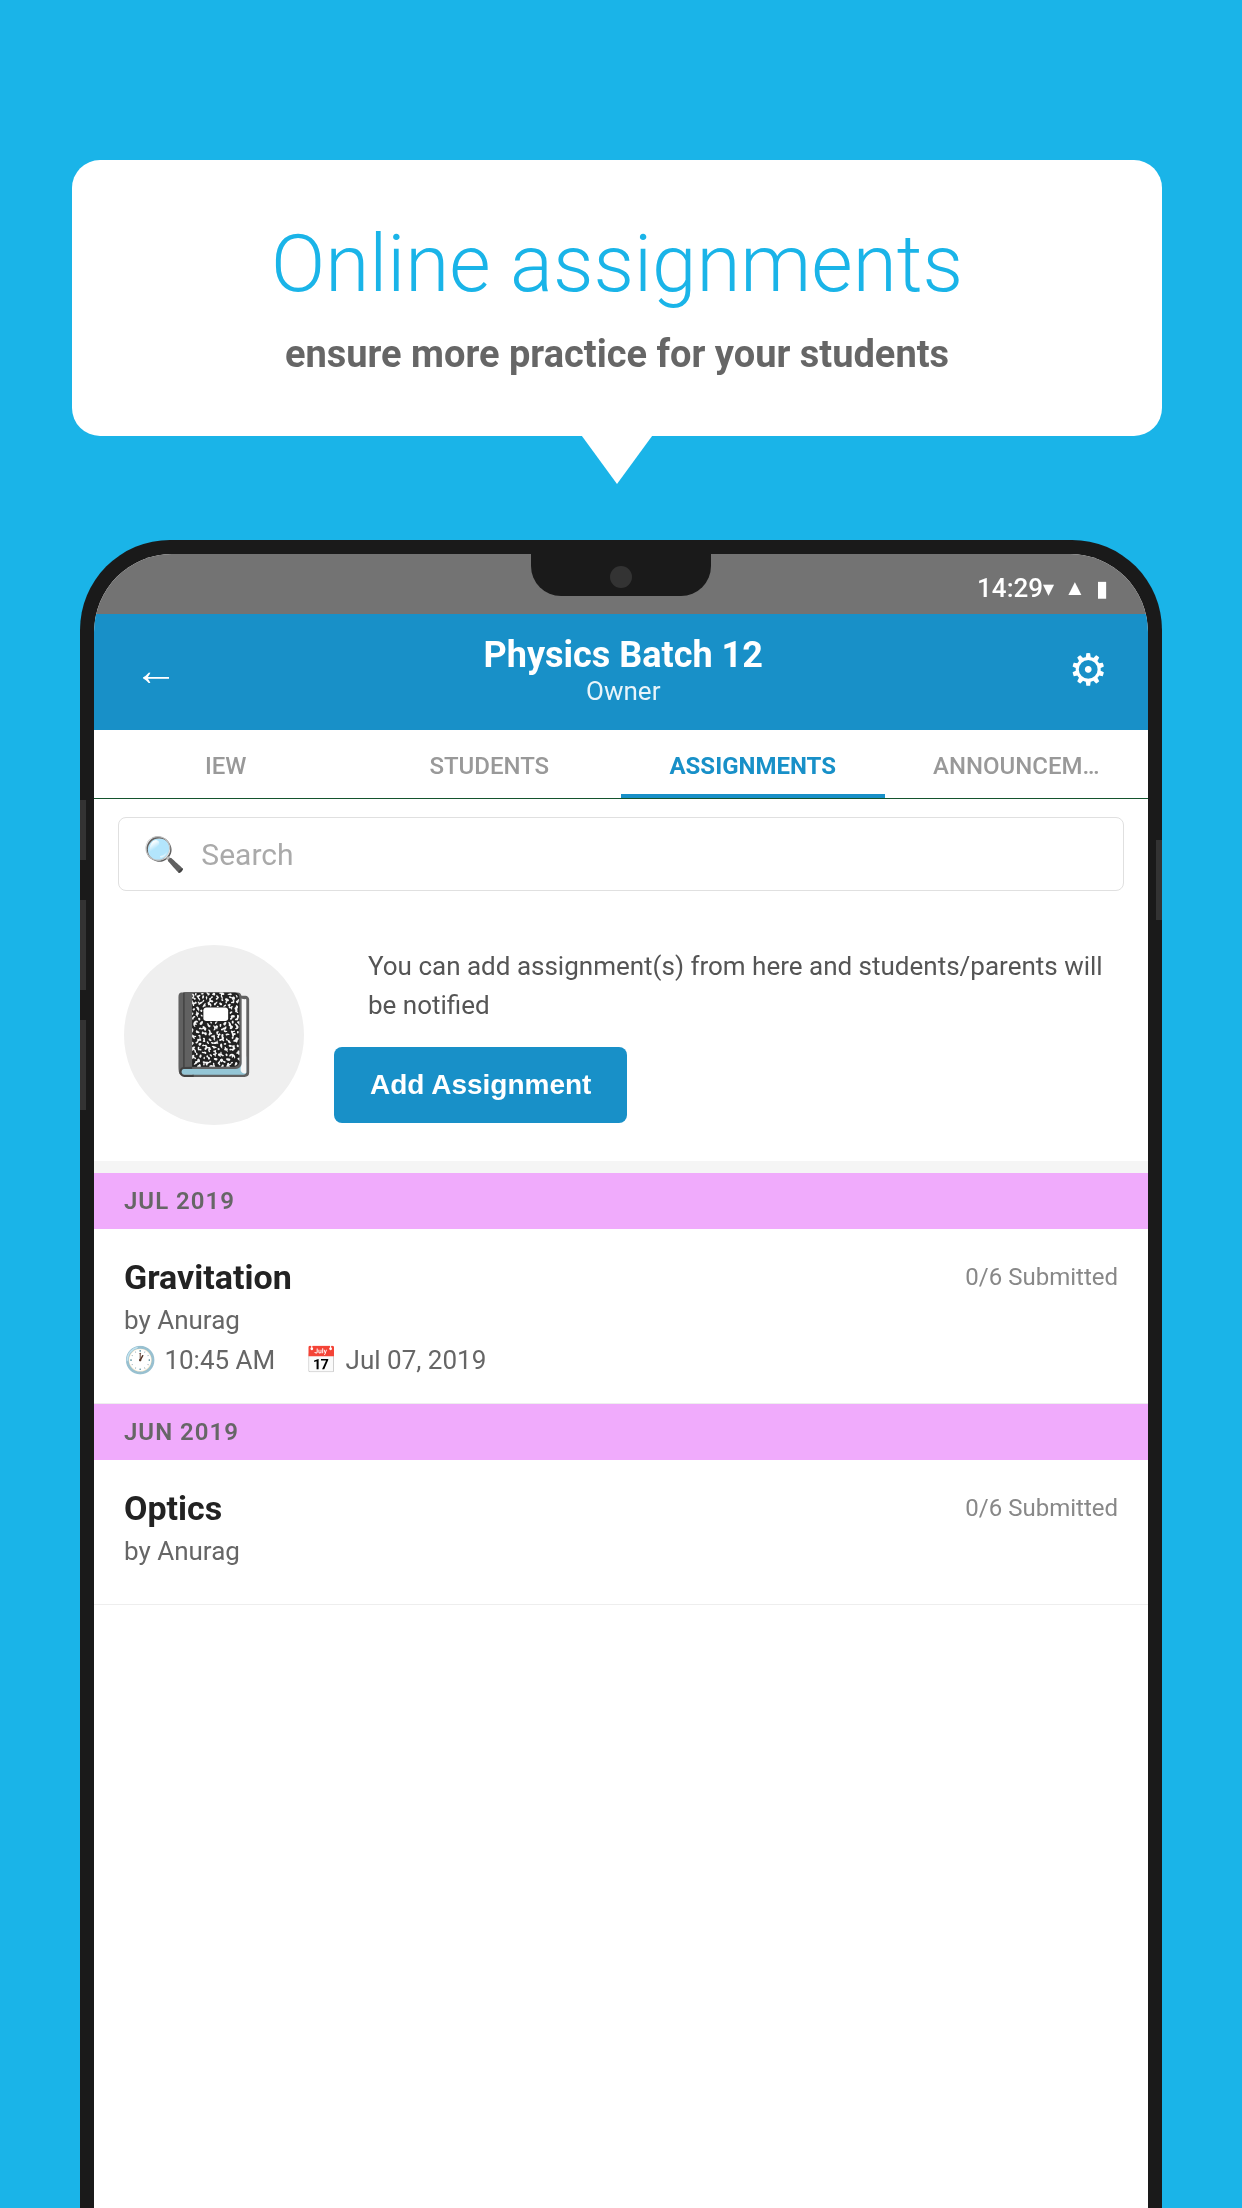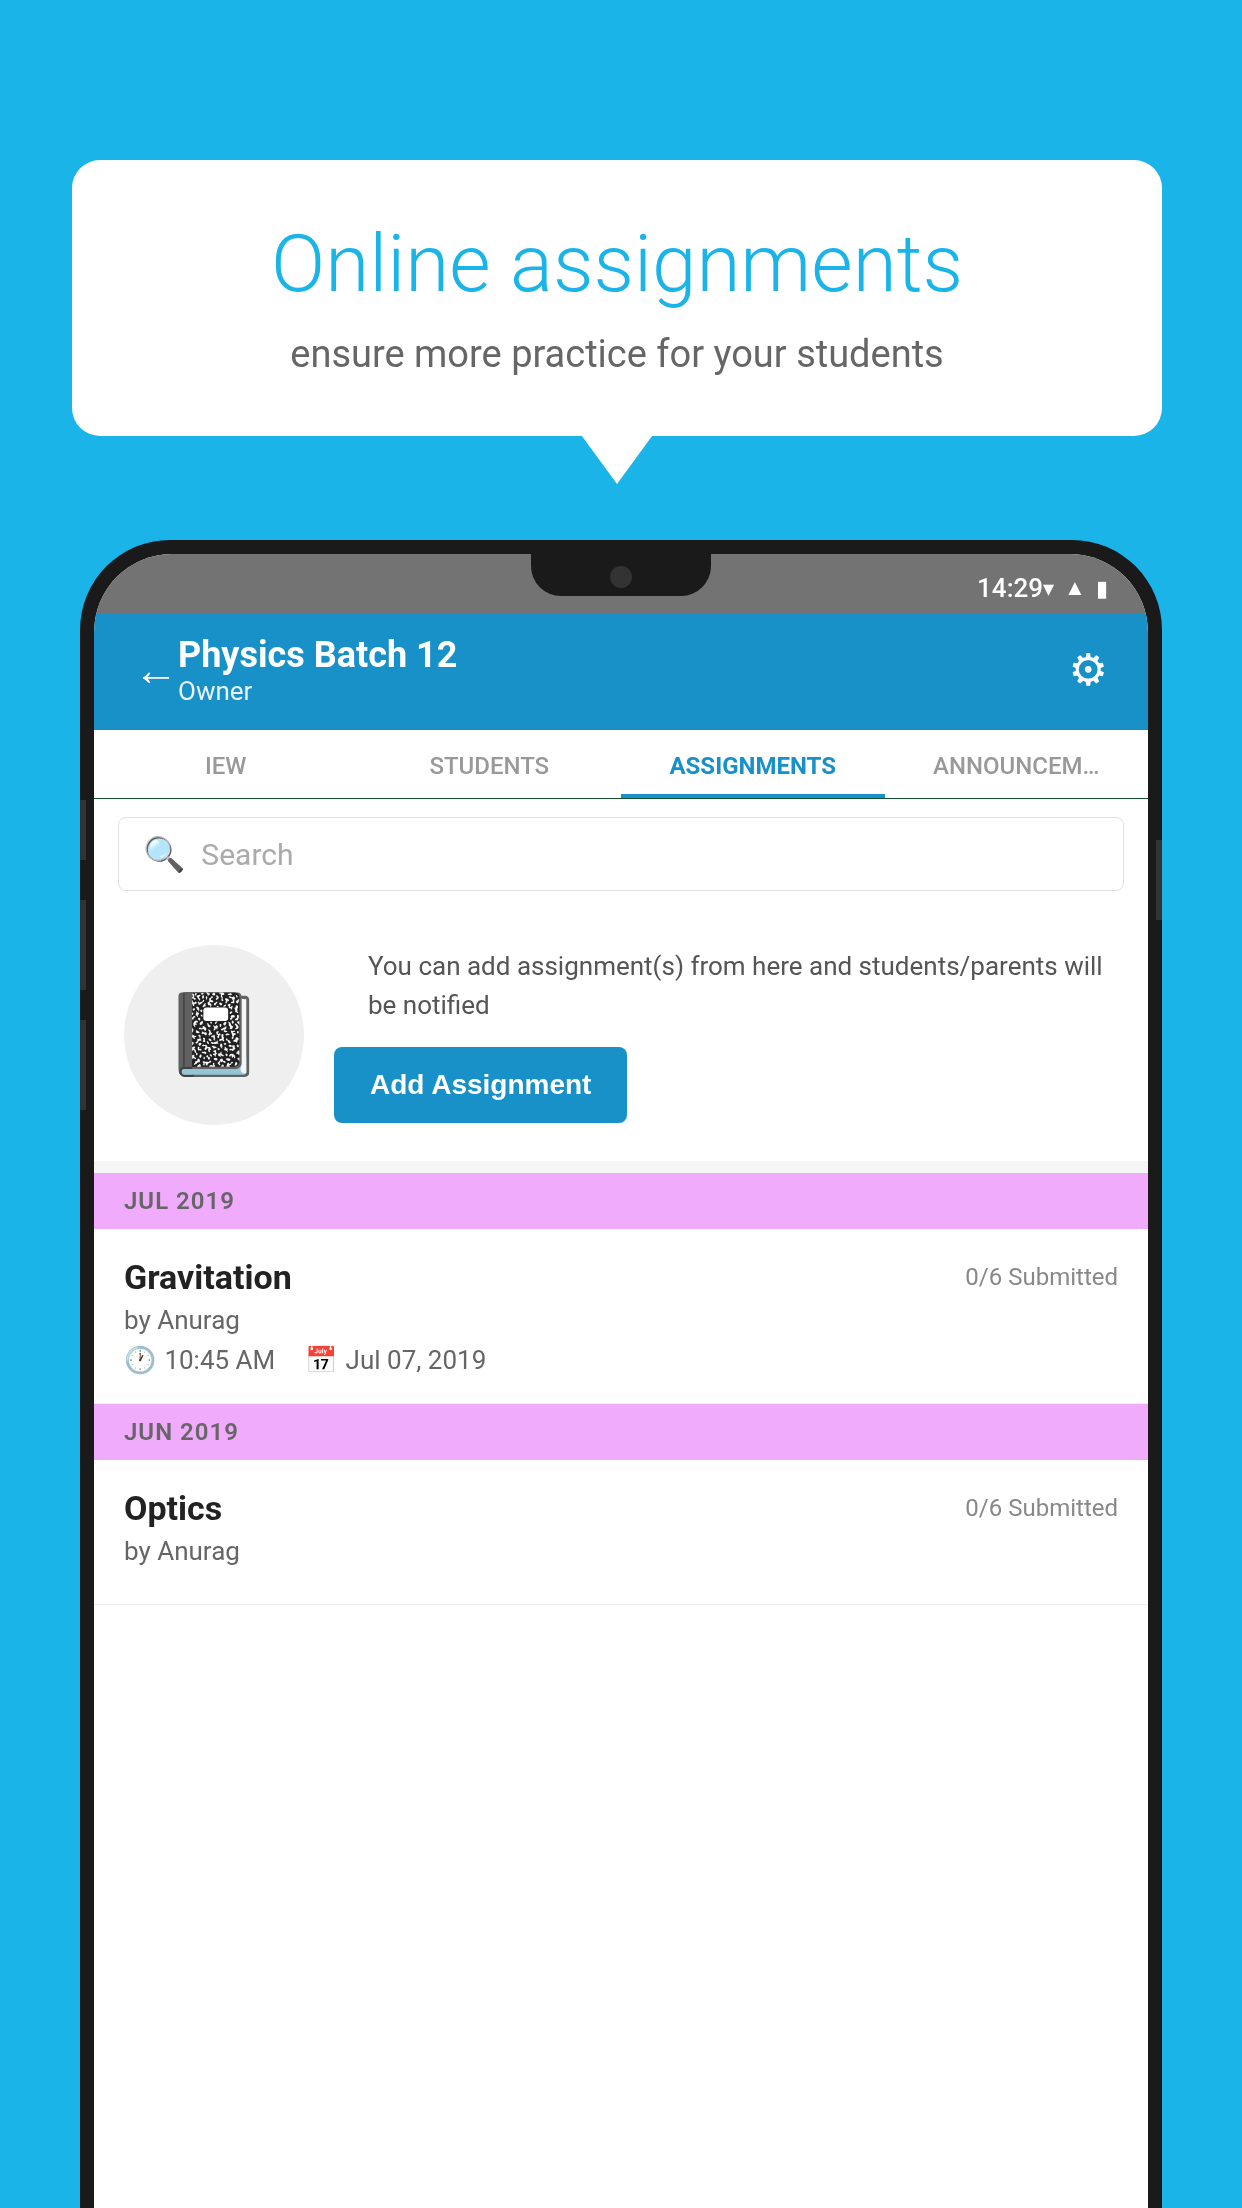--- a/index.html
+++ b/index.html
@@ -46,21 +46,21 @@
       font-size: 80px;
       font-weight: 300;
       color: #1ab4e8;
       margin-bottom: 24px;
       line-height: 1.1;
     }
 
     .speech-bubble-subtitle {
       font-size: 38px;
       color: #666;
-      font-weight: 400;
+      font-weight: 700;
     }
 
     
     .phone-frame {
       position: absolute;
       top: 540px;
       left: 80px;
       right: 80px;
       bottom: 0;
       background: #1a1a1a;
@@ -153,21 +153,21 @@
       justify-content: space-between;
     }
 
     .header-back {
       color: white;
       font-size: 44px;
       cursor: pointer;
     }
 
     .header-center {
-      text-align: left;
+      text-align: center;
       flex: 1;
     }
 
     .header-title {
       color: white;
       font-size: 36px;
       font-weight: 700;
     }
 
     .header-subtitle {

